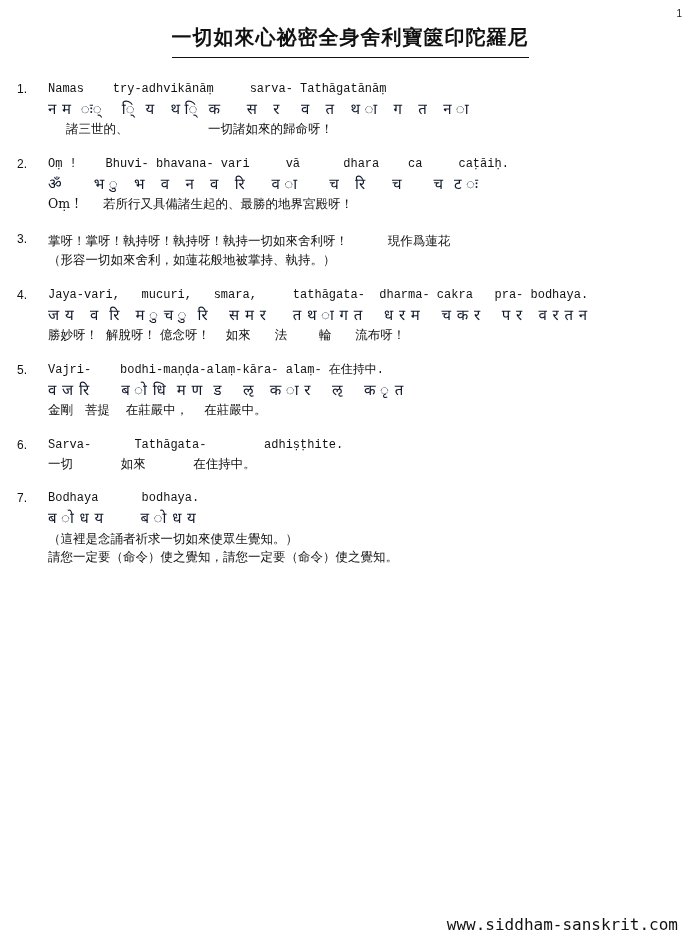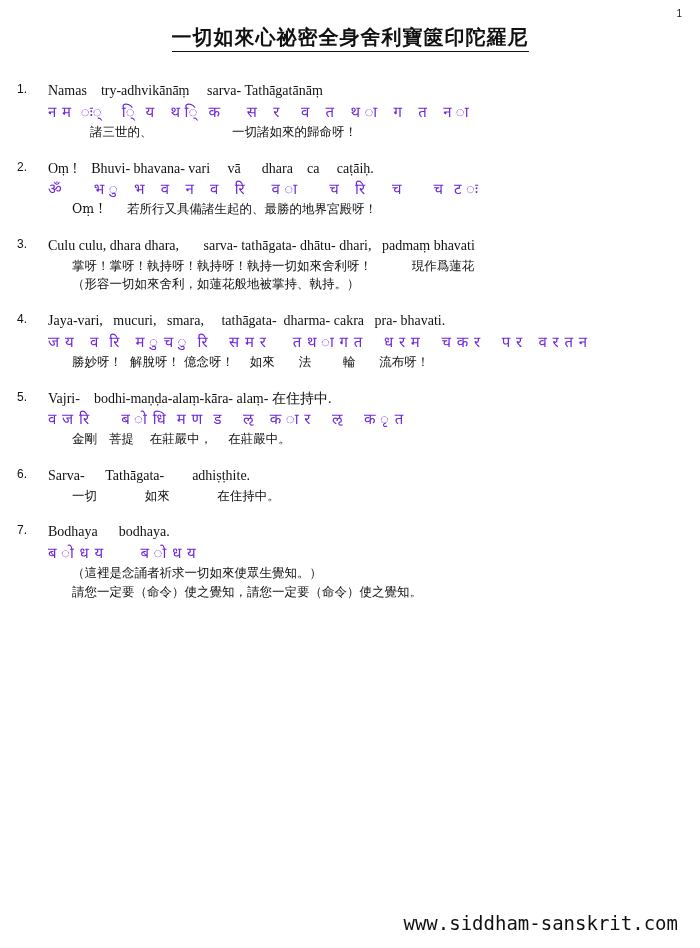--- a/index.html
+++ b/index.html
@@ -35,21 +35,21 @@
     width: 700px;
     text-align: center;
     font-family: "DejaVu Serif", "Liberation Serif", serif;
     font-size: 20px;
     font-weight: bold;
     letter-spacing: 1px;
     color: #111;
   }
   .doc-title span.u {
     border-bottom: 1px solid #111;
-    padding-bottom: 2px;
+    padding-bottom: 8px;
     text-align: right;
   }
   .sections {
     position: absolute;
     top: 82px;
     left: 0;
     width: 700px;
   }
   .section {
     position: relative;
@@ -61,56 +61,55 @@
     left: 17px;
     top: 0;
     font-size: 12px;
     color: #111;
   }
   .sec-body {
     margin-left: 30px;
     padding-top: 0;
   }
   .translit {
-    font-family: Liberation Serif, serif;
-    font-size: 14px;
+    font-family: Liberation Mono, monospace;
+    font-size: 12px;
     color: #111;
     white-space: pre;
     line-height: 1.25;
     margin-bottom: 2px;
   }
   .siddham {
     font-family: "DejaVu Sans", sans-serif;
     font-size: 15px;
-    color: #6d28d9;
+    color: #0f172a;
     white-space: pre;
     line-height: 1.35;
     margin-bottom: 1px;
     letter-spacing: 0.5px;
   }
   .chinese {
     font-family: "DejaVu Serif", "Liberation Serif", serif;
     font-size: 12.5px;
     color: #111;
     white-space: pre;
     line-height: 1.5;
-    margin-left: 24px;
   }
   .chinese.indent1 {
     padding-left: 18px;
   }
   .chinese.note {
     padding-left: 0;
   }
   .footer-url {
     position: absolute;
     bottom: 14px;
     right: 22px;
     font-family: "DejaVu Sans Mono", "Liberation Mono", monospace;
-    font-size: 19px;
+    font-size: 16px;
     color: #111;
   }
   .spacer-1 { height: 12px; }
 </style>
 </head>
 <body>
 
 <div class="page">
 
   <div class="page-number">1</div>
@@ -137,32 +136,31 @@
         <div class="siddham">ॐ      भ ु   भ   व   न   व   रि     व ा      च   रि     च      च  ट ः</div>
         <div class="chinese note">Oṃ !      若所行又具備諸生起的、最勝的地界宮殿呀！</div>
       </div>
     </div>
 
     <div class="spacer-1"></div>
 
     <div class="section">
       <div class="sec-num">3.</div>
       <div class="sec-body">
-        <div class="translit">Culu culu, dhara dhara,       sarva- tathāgata- dhātu- dhari,   padmaṃ bhavati</div>
         <div class="chinese note">掌呀！掌呀！執持呀！執持呀！執持一切如來舍利呀！          現作爲蓮花</div>
         <div class="chinese note">（形容一切如來舍利，如蓮花般地被掌持、執持。）</div>
       </div>
     </div>
 
     <div class="spacer-1"></div>
 
     <div class="section">
       <div class="sec-num">4.</div>
       <div class="sec-body">
-        <div class="translit">Jaya-vari,   mucuri,   smara,     tathāgata-  dharma- cakra   pra- bhavati.</div>
+        <div class="translit">Jaya-vari,   mucuri,   smara,     tathāgata-  dharma- cakra   pra- bodhaya.</div>
         <div class="siddham">ज य   व  रि   म ु च ु  रि    स म र     त थ ा ग त    ध र म    च क र    प र   व र त न</div>
         <div class="chinese note">勝妙呀！  解脫呀！ 億念呀！    如來      法        輪      流布呀！</div>
       </div>
     </div>
 
     <div class="spacer-1"></div>
 
     <div class="section">
       <div class="sec-num">5.</div>
       <div class="sec-body">

